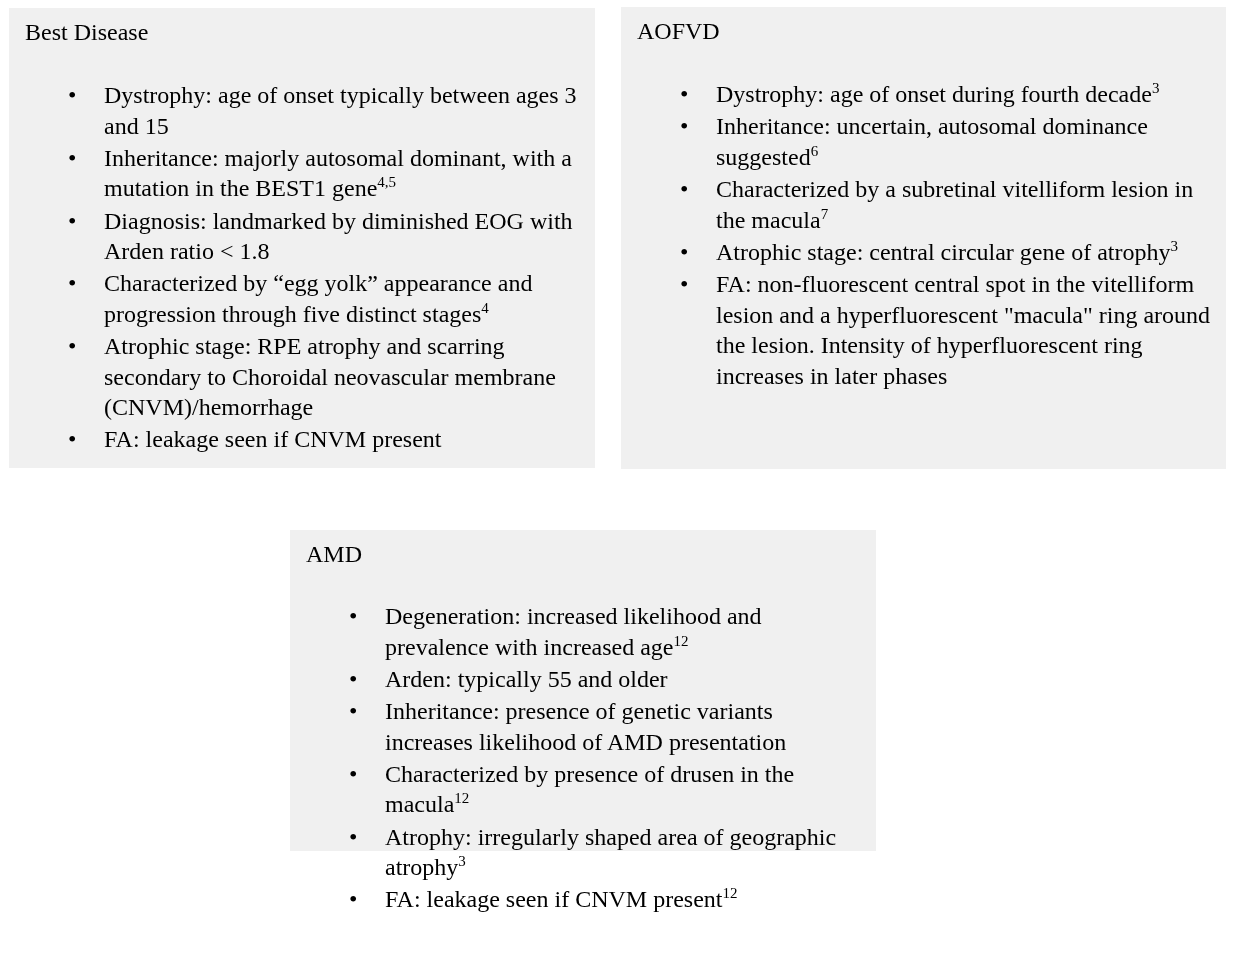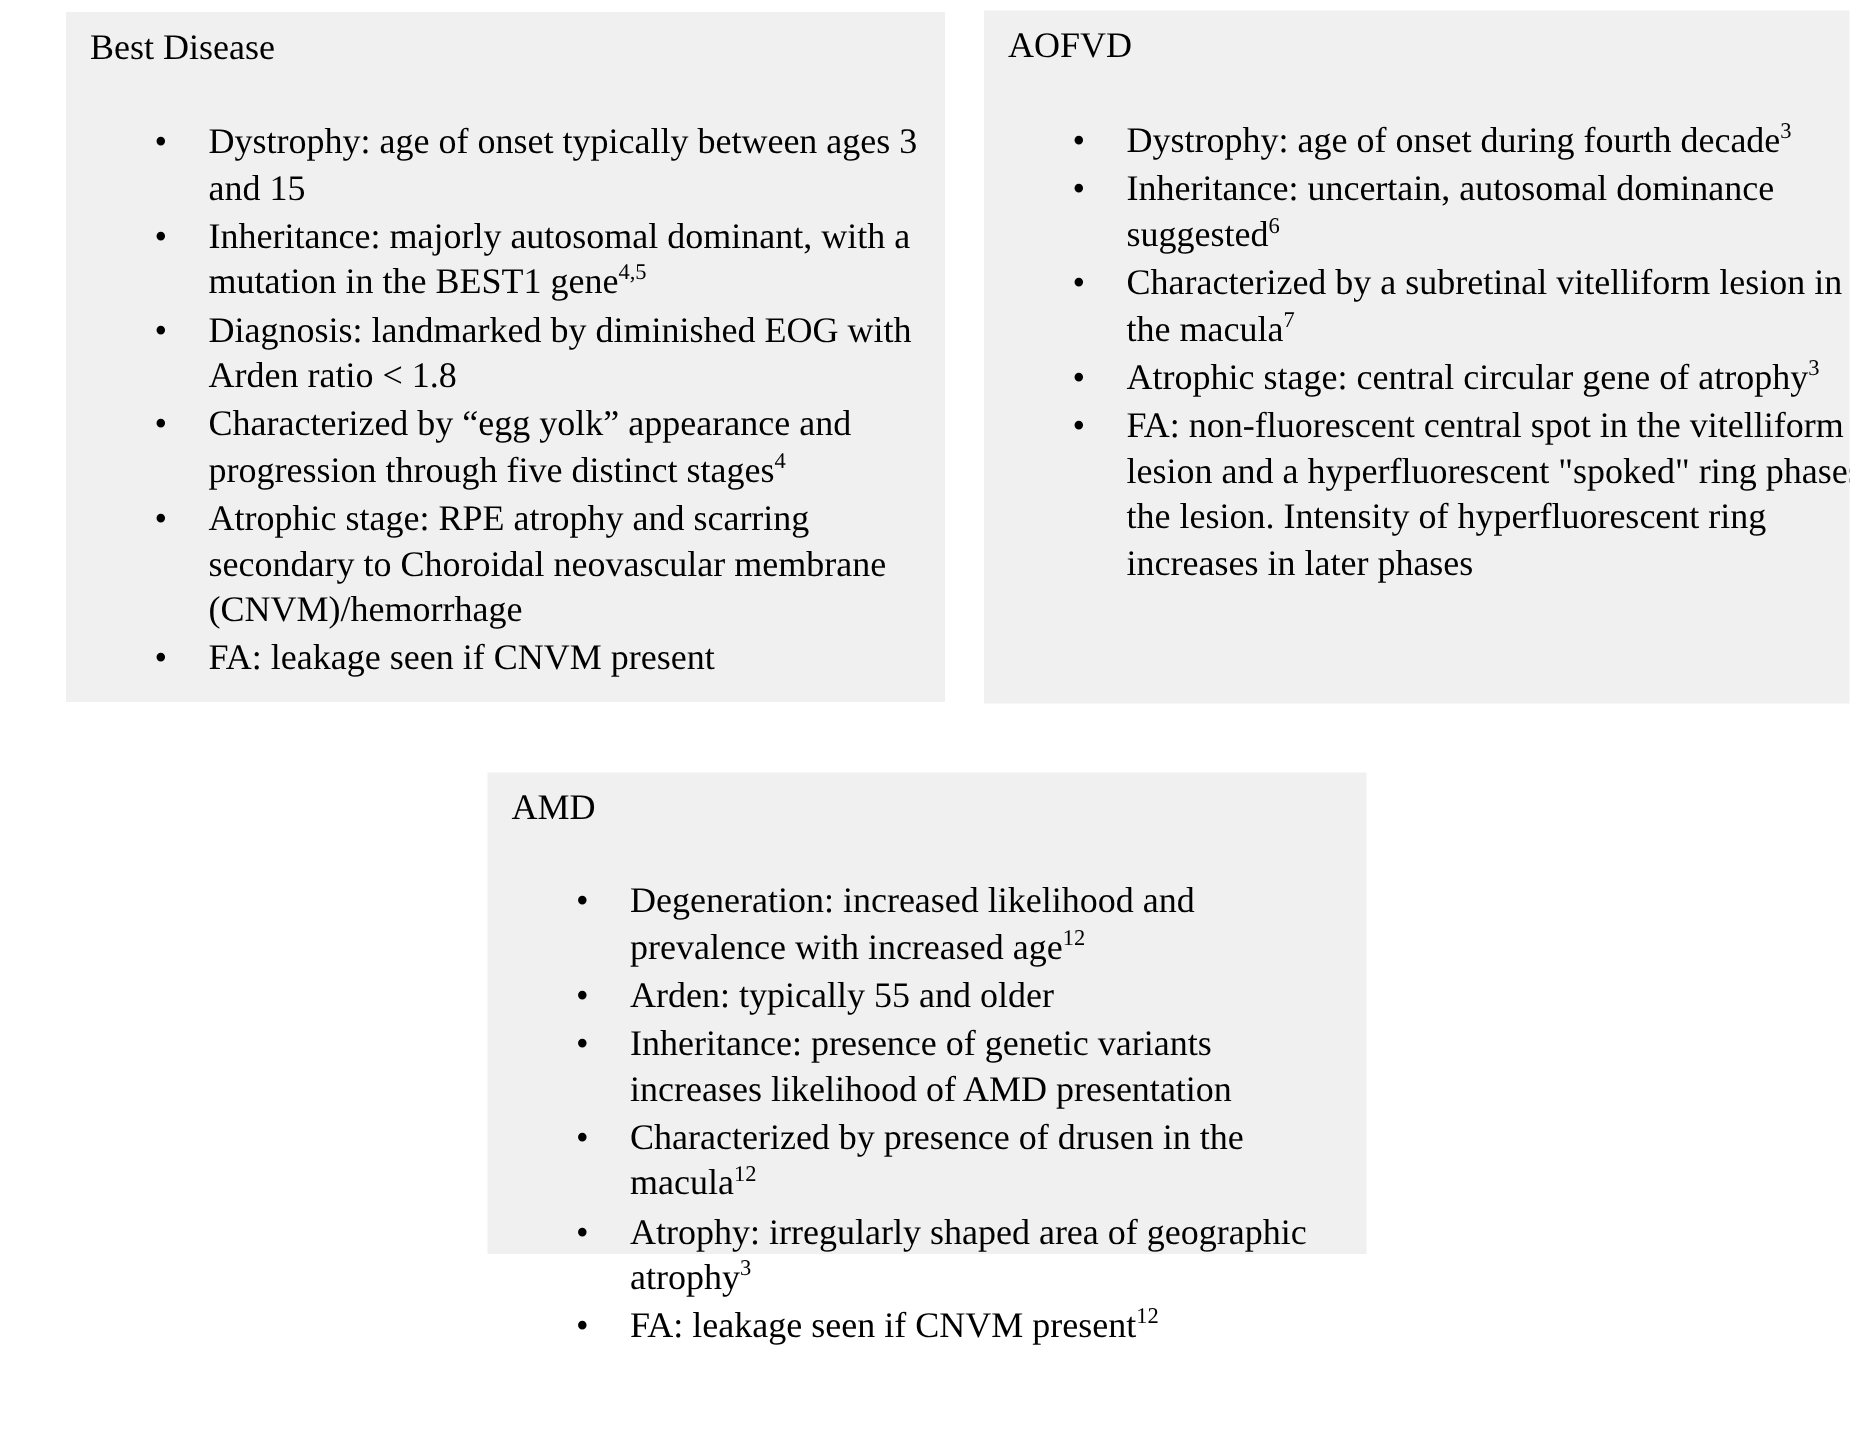--- a/index.html
+++ b/index.html
@@ -1,18 +1,18 @@
 <!DOCTYPE html>
 <html><head>
 <meta charset="utf-8">
 <style>
   html, body { margin: 0; padding: 0; background: #ffffff; }
   body { width: 1233px; height: 960px; position: relative; overflow: hidden;
          font-family: "Liberation Serif", serif; color: #000; }
-  .box { position: absolute; background: #f0f0f0; box-sizing: border-box; margin-left: 35px; }
+  .box { position: absolute; background: #f0f0f0; box-sizing: border-box; }
   .box-title { position: absolute; font-size: 24px; line-height: 30px; white-space: nowrap; }
   ul.items { position: absolute; list-style: none; margin: 0; padding: 0; }
   ul.items li { position: relative; font-size: 24px; line-height: 30.5px; margin-bottom: 1.8px; padding-left: 0; }
   ul.items li .bullet { position: absolute; left: -36px; top: 0; font-size: 24px; line-height: 30.5px; }
   .term { text-underline-offset: 3px; text-decoration-thickness: 1px; }
   sup { font-size: 15px; line-height: 0; vertical-align: 0; position: relative; top: -9px; }
 </style>
 </head>
 <body>
 
@@ -28,25 +28,25 @@
     </ul>
 </div>
 
 <div class="box" style="left:621px; top:7px; width:605px; height:462px;">
   <div class="box-title" style="left:16px; top:9px;text-align:center;">AOFVD</div>
   <ul class="items" style="left:95px; top:72px; width:495px;">
       <li><span class="bullet">•</span><span class="term">Dystrophy</span><span>: age of onset during fourth decade</span><sup>3</sup></li>
       <li><span class="bullet">•</span><span class="term">Inheritance</span><span>: uncertain, autosomal dominance suggested</span><sup>6</sup></li>
       <li><span class="bullet">•</span><span>Characterized by a subretinal vitelliform lesion in the macula</span><sup>7</sup></li>
       <li><span class="bullet">•</span><span class="term">Atrophic stage</span><span>: central circular gene of atrophy</span><sup>3</sup></li>
-      <li><span class="bullet">•</span><span class="term">FA</span><span>: non-fluorescent central spot in the vitelliform lesion and a hyperfluorescent "spoked" ring phases the lesion. Intensity of hyperfluorescent ring increases in later phases</span></li>
+      <li><span class="bullet">•</span><span class="term">FA</span><span>: non-fluorescent central spot in the vitelliform lesion and a hyperfluorescent "macula" ring around the lesion. Intensity of hyperfluorescent ring increases in later phases</span></li>
     </ul>
 </div>
 
-<div class="box" style="left:290px; top:515px; width:586px; height:321px;">
+<div class="box" style="left:290px; top:530px; width:586px; height:321px;">
   <div class="box-title" style="left:16px; top:9px;">AMD</div>
   <ul class="items" style="left:95px; top:71px; width:465px;">
       <li><span class="bullet">•</span><span class="term">Degeneration</span><span>: increased likelihood and prevalence with increased age</span><sup>12</sup></li>
       <li><span class="bullet">•</span><span class="term">Arden</span><span>: typically 55 and older</span></li>
       <li><span class="bullet">•</span><span class="term">Inheritance</span><span>: presence of genetic variants increases likelihood of AMD presentation</span></li>
       <li><span class="bullet">•</span><span>Characterized by presence of drusen in the macula</span><sup>12</sup></li>
       <li><span class="bullet">•</span><span class="term">Atrophy</span><span>: irregularly shaped area of geographic atrophy</span><sup>3</sup></li>
       <li><span class="bullet">•</span><span class="term">FA</span><span>: leakage seen if CNVM present</span><sup>12</sup></li>
     </ul>
 </div>

